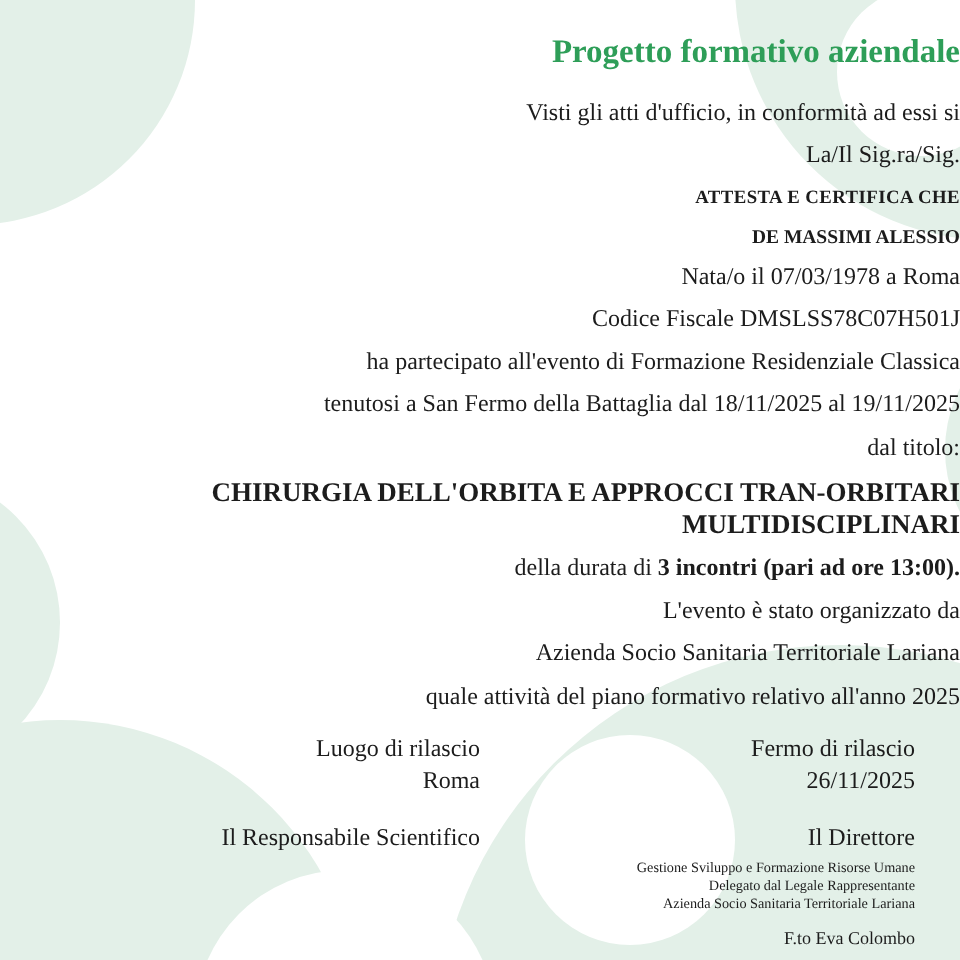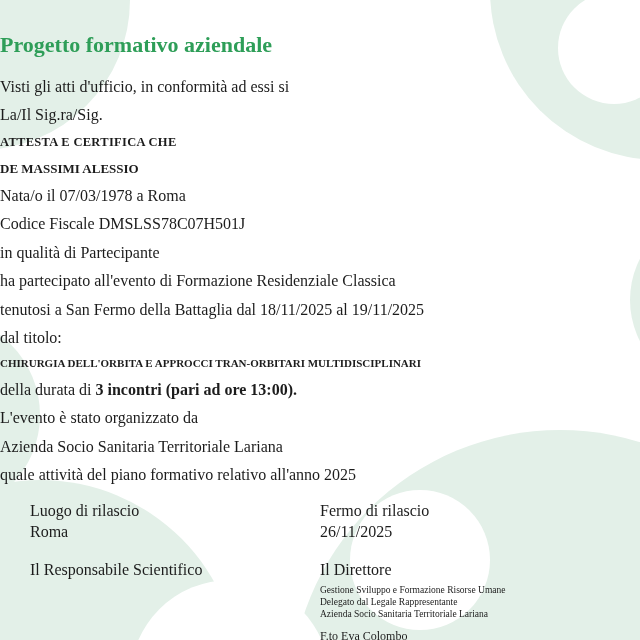--- a/index.html
+++ b/index.html
@@ -20,39 +20,39 @@
   .blob-white {
     position: absolute;
     border-radius: 50%;
     background: #ffffff;
     z-index: 1;
   }
   .doc {
     position: relative;
     z-index: 2;
     width: 640px; height: 640px;
-    text-align: left;
-    padding-top: 32px;
+    text-align: right;
+    padding-top: 21px;
     box-sizing: border-box;
   }
   .title {
     font-size: 22px;
     font-weight: 700;
     color: #2e9e58;
     margin: 0 0 20px 0;
   }
   .line {
     font-size: 16px;
     line-height: 1.15;
     margin: 0 0 10px 0;
   }
   .line.bold { font-weight: 700; }
   .attest { font-size: 12.5px; letter-spacing: 0.3px; }
   .name { font-size: 13px; margin-top: 13px; }
-  .event-title { font-size: 11px; margin-bottom: 11px; }
+  .event-title { font-size: 18px; margin-bottom: 11px; }
   .cols {
     display: flex;
     padding: 0 30px;
     margin-top: 16px;
   }
   .col { flex: 1; }
   .col .label, .col .value {
     font-size: 16px;
     line-height: 1.2;
     margin: 0 0 2px 0;
@@ -79,21 +79,20 @@
 <div class="doc">
 
   <h1 class="title">Progetto formativo aziendale</h1>
 
   <p class="line">Visti gli atti d'ufficio, in conformità ad essi si</p>
   <p class="line">La/Il Sig.ra/Sig.</p>
   <p class="line bold attest">ATTESTA E CERTIFICA CHE</p>
   <p class="line bold name">DE MASSIMI ALESSIO</p>
   <p class="line">Nata/o il 07/03/1978 a Roma</p>
   <p class="line">Codice Fiscale DMSLSS78C07H501J</p>
-  <p class="line">in qualità di Partecipante</p>
   <p class="line">ha partecipato all'evento di Formazione Residenziale Classica</p>
   <p class="line">tenutosi a San Fermo della Battaglia dal 18/11/2025 al 19/11/2025</p>
   <p class="line">dal titolo:</p>
   <p class="line bold event-title">CHIRURGIA DELL'ORBITA E APPROCCI TRAN-ORBITARI MULTIDISCIPLINARI</p>
   <p class="line"><span>della durata di </span><span style="font-weight:700;">3 incontri (pari ad ore 13:00).</span></p>
   <p class="line">L'evento è stato organizzato da</p>
   <p class="line">Azienda Socio Sanitaria Territoriale Lariana</p>
   <p class="line">quale attività del piano formativo relativo all'anno 2025</p>
 
   <div class="cols">

